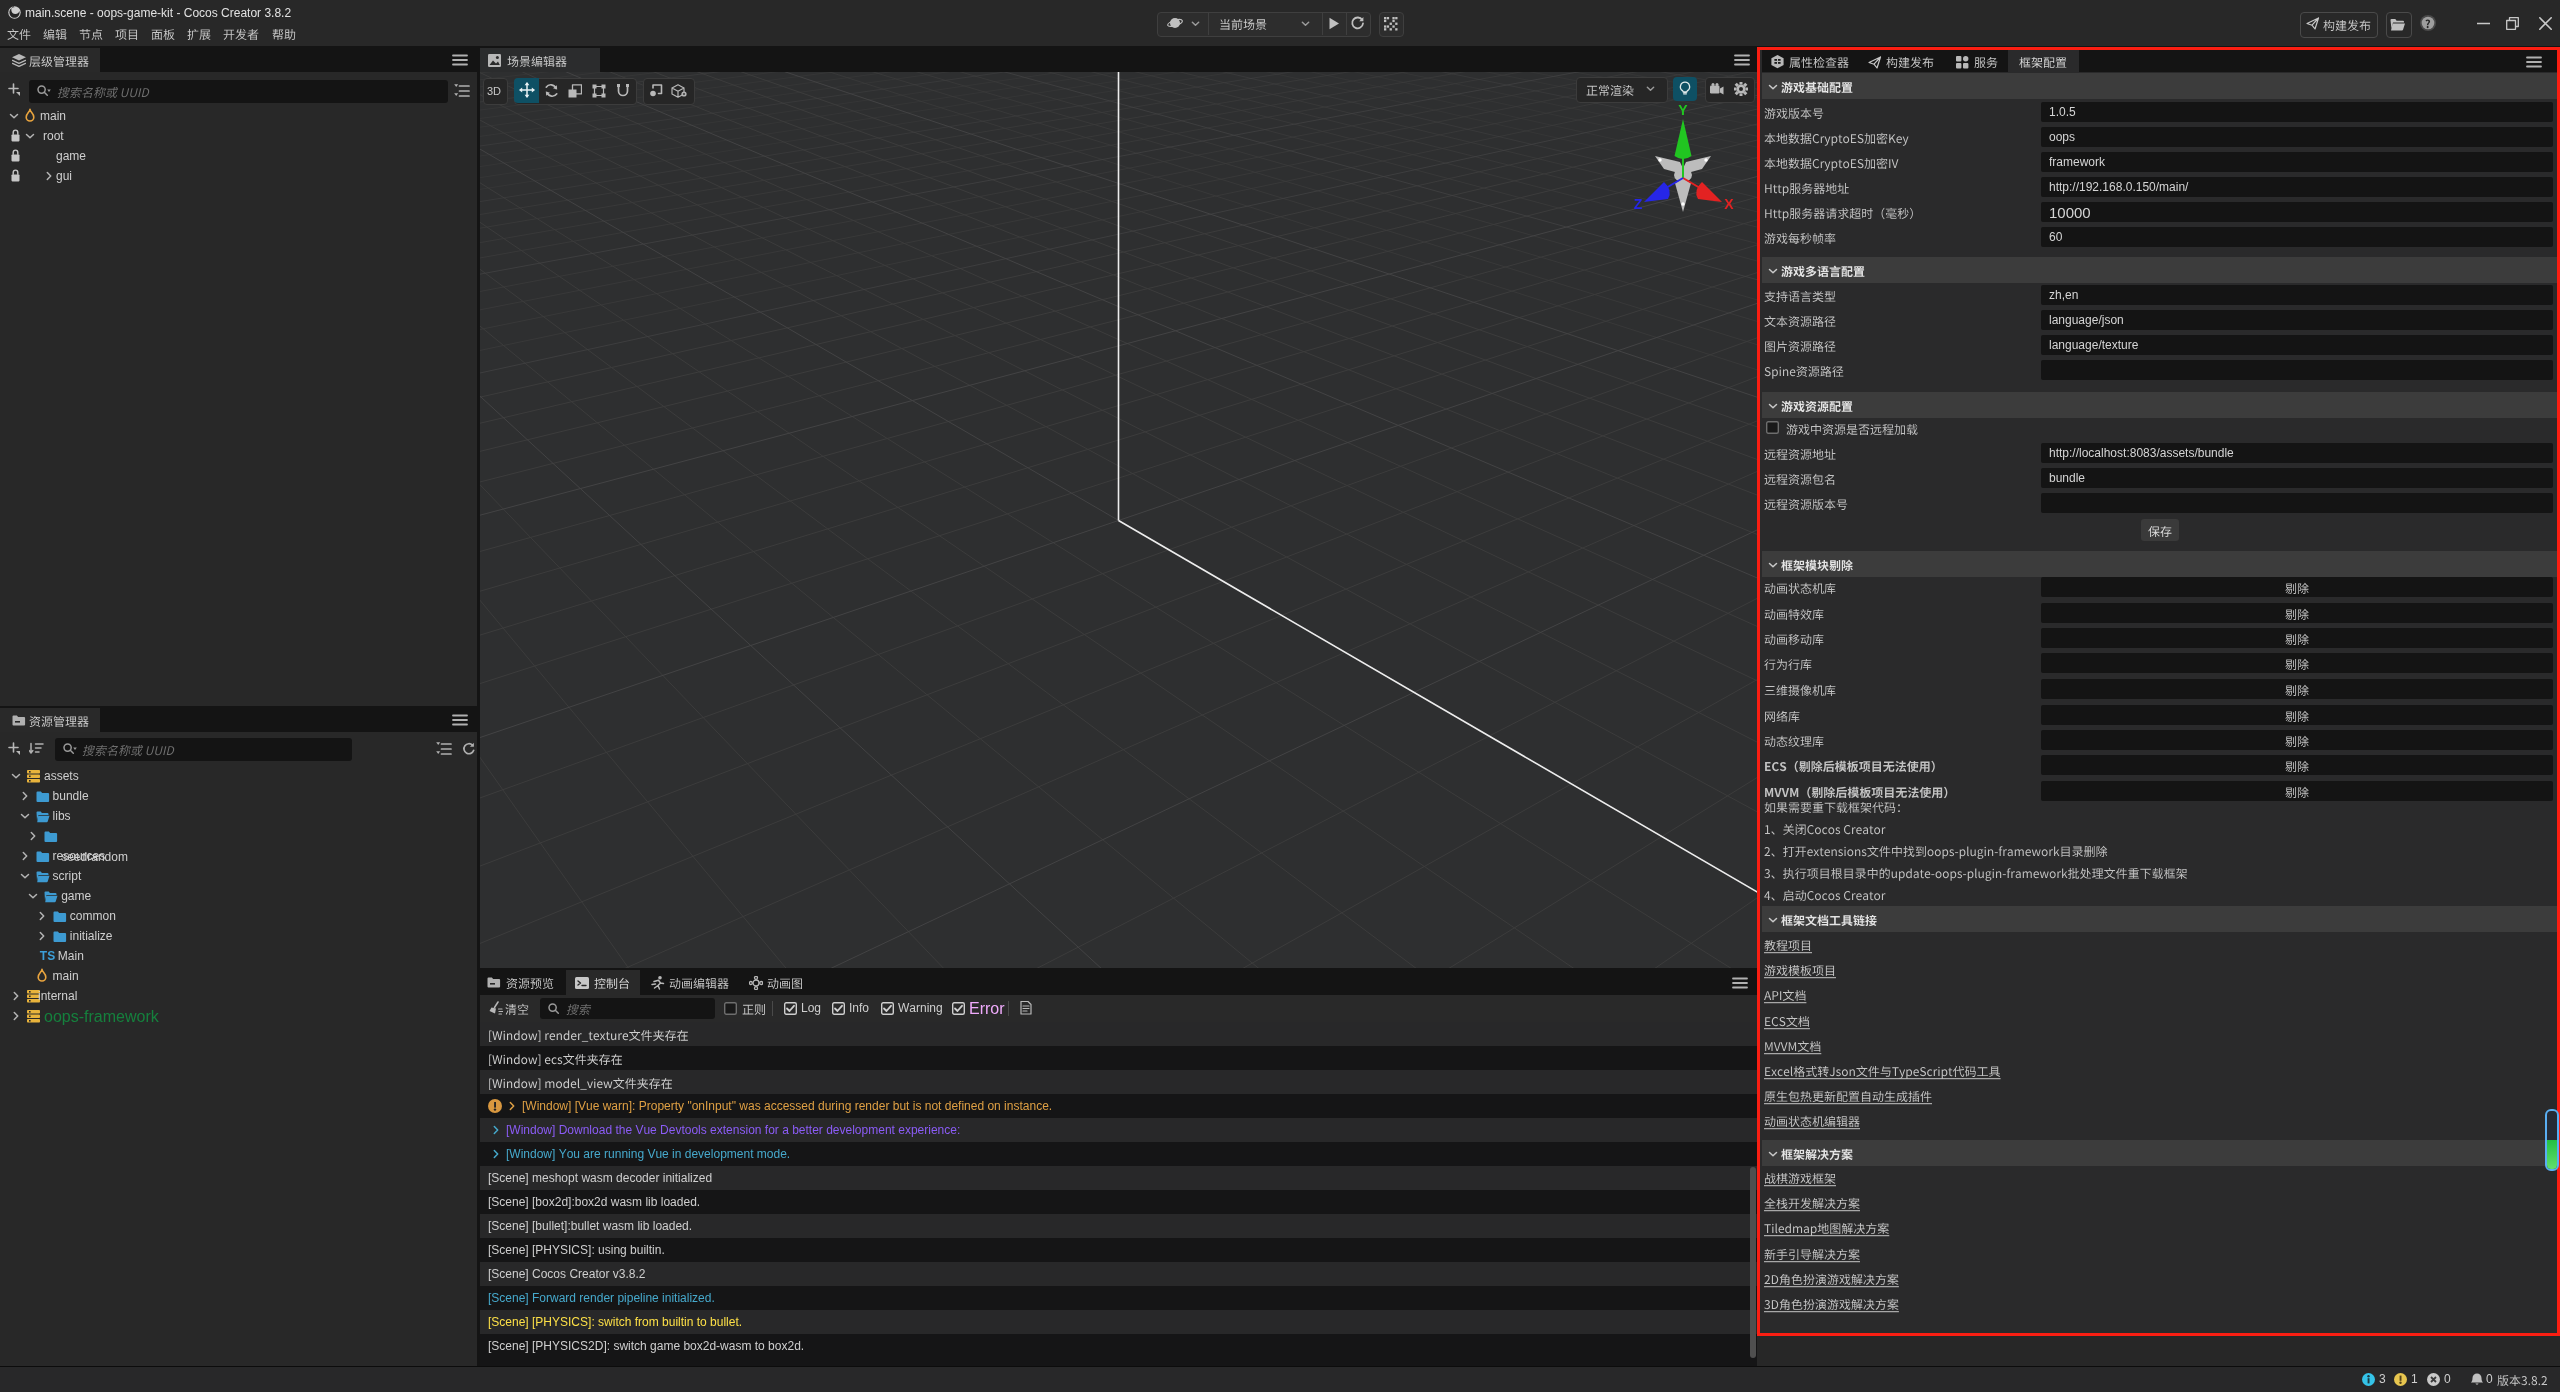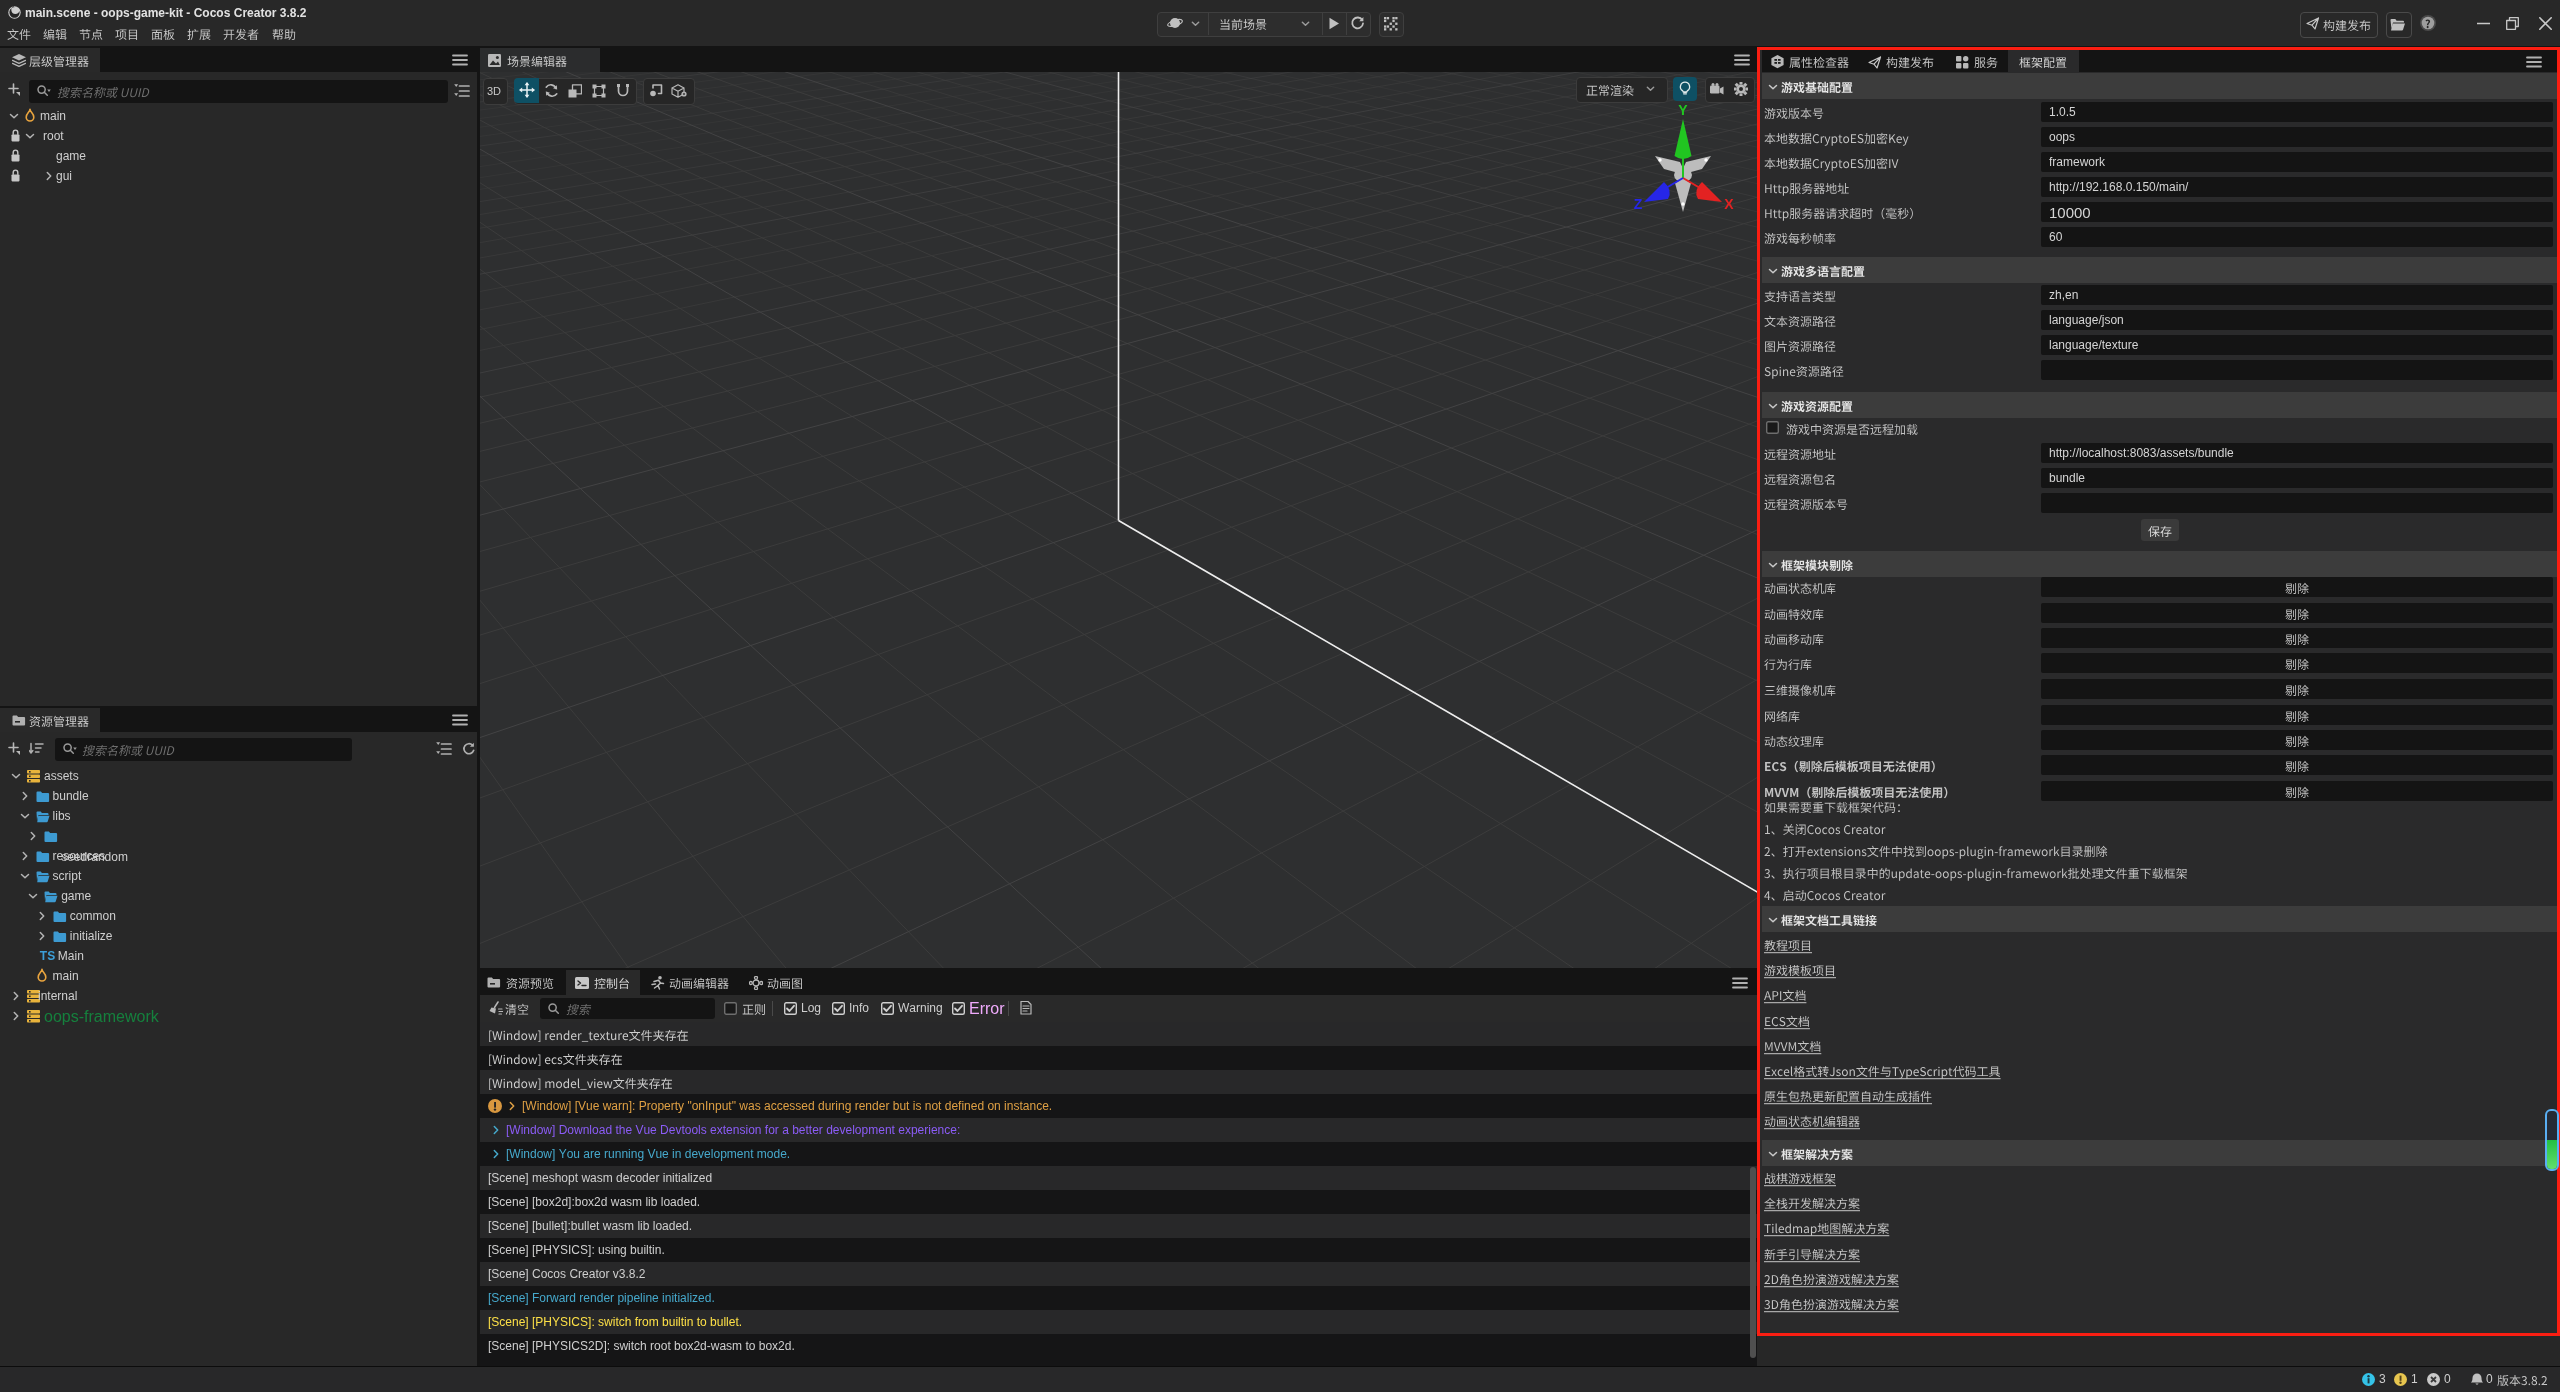--- a/index.html
+++ b/index.html
@@ -483,21 +483,21 @@
       <line x1="826.8" y1="-179.1" x2="3094.6" y2="64.0" opacity="0.50"></line>
     </g>
     <line x1="638.5" y1="0" x2="638.5" y2="448.5" stroke="#ededed" stroke-width="1.6"></line>
     <line x1="638.5" y1="448.5" x2="1335.8" y2="854.0" stroke="#ededed" stroke-width="1.6"></line>
   </svg>
 <svg class="a" style="left:8px;top:6px;" width="13" height="13" viewBox="0 0 13 13">
     <circle cx="6.5" cy="6.5" r="6.2" fill="#cfcfcf"></circle>
     <path d="M6.5 1.2 C3.6 1.2 1.4 3.5 1.4 6.5 c0 3 2.2 5.3 5.1 5.3 2.9 0 5.1-2.3 5.1-5.3 0-.5-.1-1-.2-1.5-.5 1.8-2.1 3.1-4 3.1-2.3 0-4.1-1.8-4.1-4.1 0-1.3.6-2.4 1.5-3.2-.9.2.2-.1.7-.6Z" fill="#262626"></path>
     <circle cx="8.6" cy="3.9" r="1.5" fill="#cfcfcf"></circle>
   </svg>
-<span class="t" style="left:25.0px;top:5.5px;font-size:12px;color:#e2e2e2;font-weight:bold">main.scene - oops-game-kit - Cocos Creator 3.8.2</span>
+<span class="t" style="left:25.0px;top:5.5px;font-size:12px;color:#e2e2e2;font-weight:normal">main.scene - oops-game-kit - Cocos Creator 3.8.2</span>
 <svg class="t" style="left:7.0px;top:26.6px;color:#c8c8c8" width="26" height="18">
     <g transform="translate(0,12.0)scale(0.012)">
       <use href="#g0"></use>
       <use href="#g1" x="1000"></use>
     </g>
   </svg>
 <svg class="t" style="left:43.0px;top:26.6px;color:#c8c8c8" width="26" height="18">
     <g transform="translate(0,12.0)scale(0.012)">
       <use href="#g2"></use>
       <use href="#g3" x="1000"></use>
@@ -1403,21 +1403,21 @@
 <span class="t" style="left:488.0px;top:1170.5px;font-size:12px;color:#cfcfcf">[Scene] meshopt wasm decoder initialized</span>
 <span class="t" style="left:488.0px;top:1194.5px;font-size:12px;color:#cfcfcf">[Scene] [box2d]:box2d wasm lib loaded.</span>
 <div class="a" style="left:480px;top:1214px;width:1277px;height:24px;background:#282829"></div>
 <span class="t" style="left:488.0px;top:1218.5px;font-size:12px;color:#cfcfcf">[Scene] [bullet]:bullet wasm lib loaded.</span>
 <span class="t" style="left:488.0px;top:1242.5px;font-size:12px;color:#cfcfcf">[Scene] [PHYSICS]: using builtin.</span>
 <div class="a" style="left:480px;top:1262px;width:1277px;height:24px;background:#282829"></div>
 <span class="t" style="left:488.0px;top:1266.5px;font-size:12px;color:#cfcfcf">[Scene] Cocos Creator v3.8.2</span>
 <span class="t" style="left:488.0px;top:1290.5px;font-size:12px;color:#46a9cc">[Scene] Forward render pipeline initialized.</span>
 <div class="a" style="left:480px;top:1310px;width:1277px;height:24px;background:#282829"></div>
 <span class="t" style="left:488.0px;top:1314.5px;font-size:12px;color:#fde047">[Scene] [PHYSICS]: switch from builtin to bullet.</span>
-<span class="t" style="left:488.0px;top:1338.5px;font-size:12px;color:#cfcfcf">[Scene] [PHYSICS2D]: switch root box2d-wasm to box2d.</span>
+<span class="t" style="left:488.0px;top:1338.5px;font-size:12px;color:#cfcfcf">[Scene] [PHYSICS2D]: switch game box2d-wasm to box2d.</span>
 <div class="a" style="left:1750px;top:1167px;width:6px;height:191px;background:#4f4f4f;border-radius:3px"></div>
 <svg class="a" style="left:1771px;top:55px;" width="14" height="14" viewBox="0 0 14 14">
     <g fill="#b8b8b8">
       <path d="M6.5 0 L12.6 3.3 V9.9 L6.5 13.2 L0.4 9.9 V3.3 Z"></path>
     </g>
     <rect x="3.4" y="4" width="2.6" height="1.8" fill="#1c1c1c"></rect>
     <rect x="7" y="4" width="2.6" height="1.8" fill="#1c1c1c"></rect>
     <rect x="3.4" y="7" width="2.6" height="1.8" fill="#1c1c1c"></rect>
     <rect x="7" y="7" width="2.6" height="1.8" fill="#1c1c1c"></rect>
   </svg>

